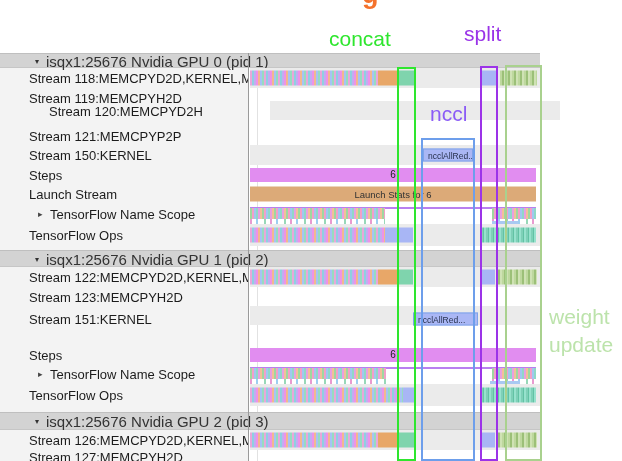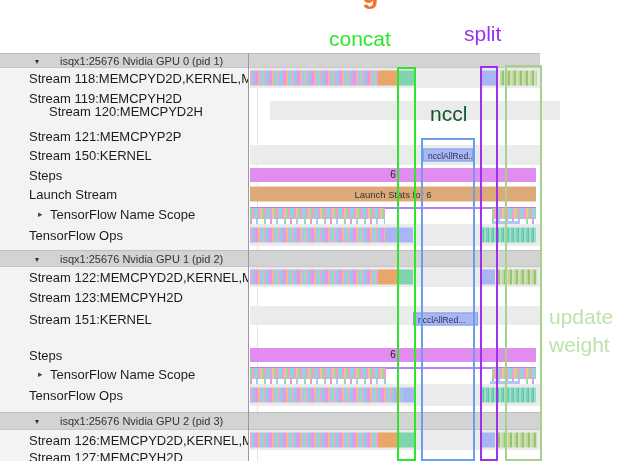--- a/index.html
+++ b/index.html
@@ -12,22 +12,22 @@
   .row{position:absolute;left:0;width:622px;z-index:3;}
   .shadeband{position:absolute;left:250px;width:290px;top:0;bottom:0;background:#ebebeb;z-index:0;}
   .tracklabel{position:absolute;left:29px;top:50%;transform:translateY(-50%);
       font-size:13px;color:#1c1c1c;white-space:nowrap;max-width:219px;overflow:hidden;z-index:2;}
   .tfns-arrow{position:absolute;left:38px;top:50%;transform:translateY(-50%);font-size:9px;color:#444;z-index:2;}
   .tfns-label{left:50px;}
 
   .header-band{position:absolute;left:0;width:540px;top:0;bottom:0;background:#d3d3d3;
       box-shadow:inset 0 1px 0 #bfbfbf, inset 0 -1px 0 #c6c6c6;}
   .header-tri{position:absolute;left:35px;top:50%;transform:translateY(-50%);font-size:8px;color:#333;z-index:2;}
-  .header-label{position:absolute;left:60px;top:50%;transform:translateY(-50%);
-      font-size:11px;color:#333;white-space:nowrap;z-index:2;}
+  .header-label{position:absolute;left:46px;top:50%;transform:translateY(-50%);
+      font-size:15px;color:#333;white-space:nowrap;z-index:2;}
 
   .seg{position:absolute;top:50%;transform:translateY(-50%);height:15px;z-index:4;}
   .seg.dense{background:repeating-linear-gradient(90deg,#e9a7d8 0 2px,#8fd0e0 2px 4px,#c3abf2 4px 6px,
       #ee92e6 6px 8px,#f2b88e 8px 10px,#a6c3f4 10px 12px,#96dcc0 12px 14px);}
   .seg.orange{background:#e8a768;}
   .seg.teal{background:#7fd4ad;}
   .seg.peri{background:#a8b6f5;}
   .seg.olive{background:repeating-linear-gradient(90deg,#bed89e 0 2px,#9cc078 2px 4px,#cfe2b4 4px 6px);}
   .seg.tealstripe{background:repeating-linear-gradient(90deg,#7fd0b8 0 2px,#62c2a4 2px 3px,#97e2cd 3px 5px);}
   .seg.steps{background:#e18df0;height:14px;display:flex;align-items:center;justify-content:center;
@@ -189,18 +189,18 @@
   <div id="boxes-layer">
       <div class="obox" style="left: 397px; top: 67px; width: 19px; height: 394px; border: 2px solid rgb(46, 230, 46);"></div>
       <div class="obox" style="left: 421px; top: 138px; width: 54px; height: 323px; border: 2px solid rgb(109, 158, 235);"></div>
       <div class="obox" style="left: 480px; top: 66px; width: 18px; height: 395px; border: 2px solid rgb(156, 51, 232);"></div>
       <div class="obox" style="left: 505px; top: 65px; width: 37px; height: 396px; border: 2px solid rgb(169, 209, 142);"></div>
     </div>
 
   <div class="ann ann-fragment" style="color: rgb(244, 114, 44);">g</div>
   <div class="ann ann-concat" style="color: rgb(46, 230, 46); text-align: center;">concat</div>
   <div class="ann ann-split" style="color: rgb(154, 51, 232);">split</div>
-  <div class="ann ann-nccl" style="color: #14532d;">nccl</div>
+  <div class="ann ann-nccl" style="color: #8b5cf6;">nccl</div>
   <div class="ann ann-weight" style="color: rgb(188, 227, 171);">
+    <div>weight</div>
     <div>update</div>
-    <div>weight</div>
   </div>
 </div>
 
 </body></html>

